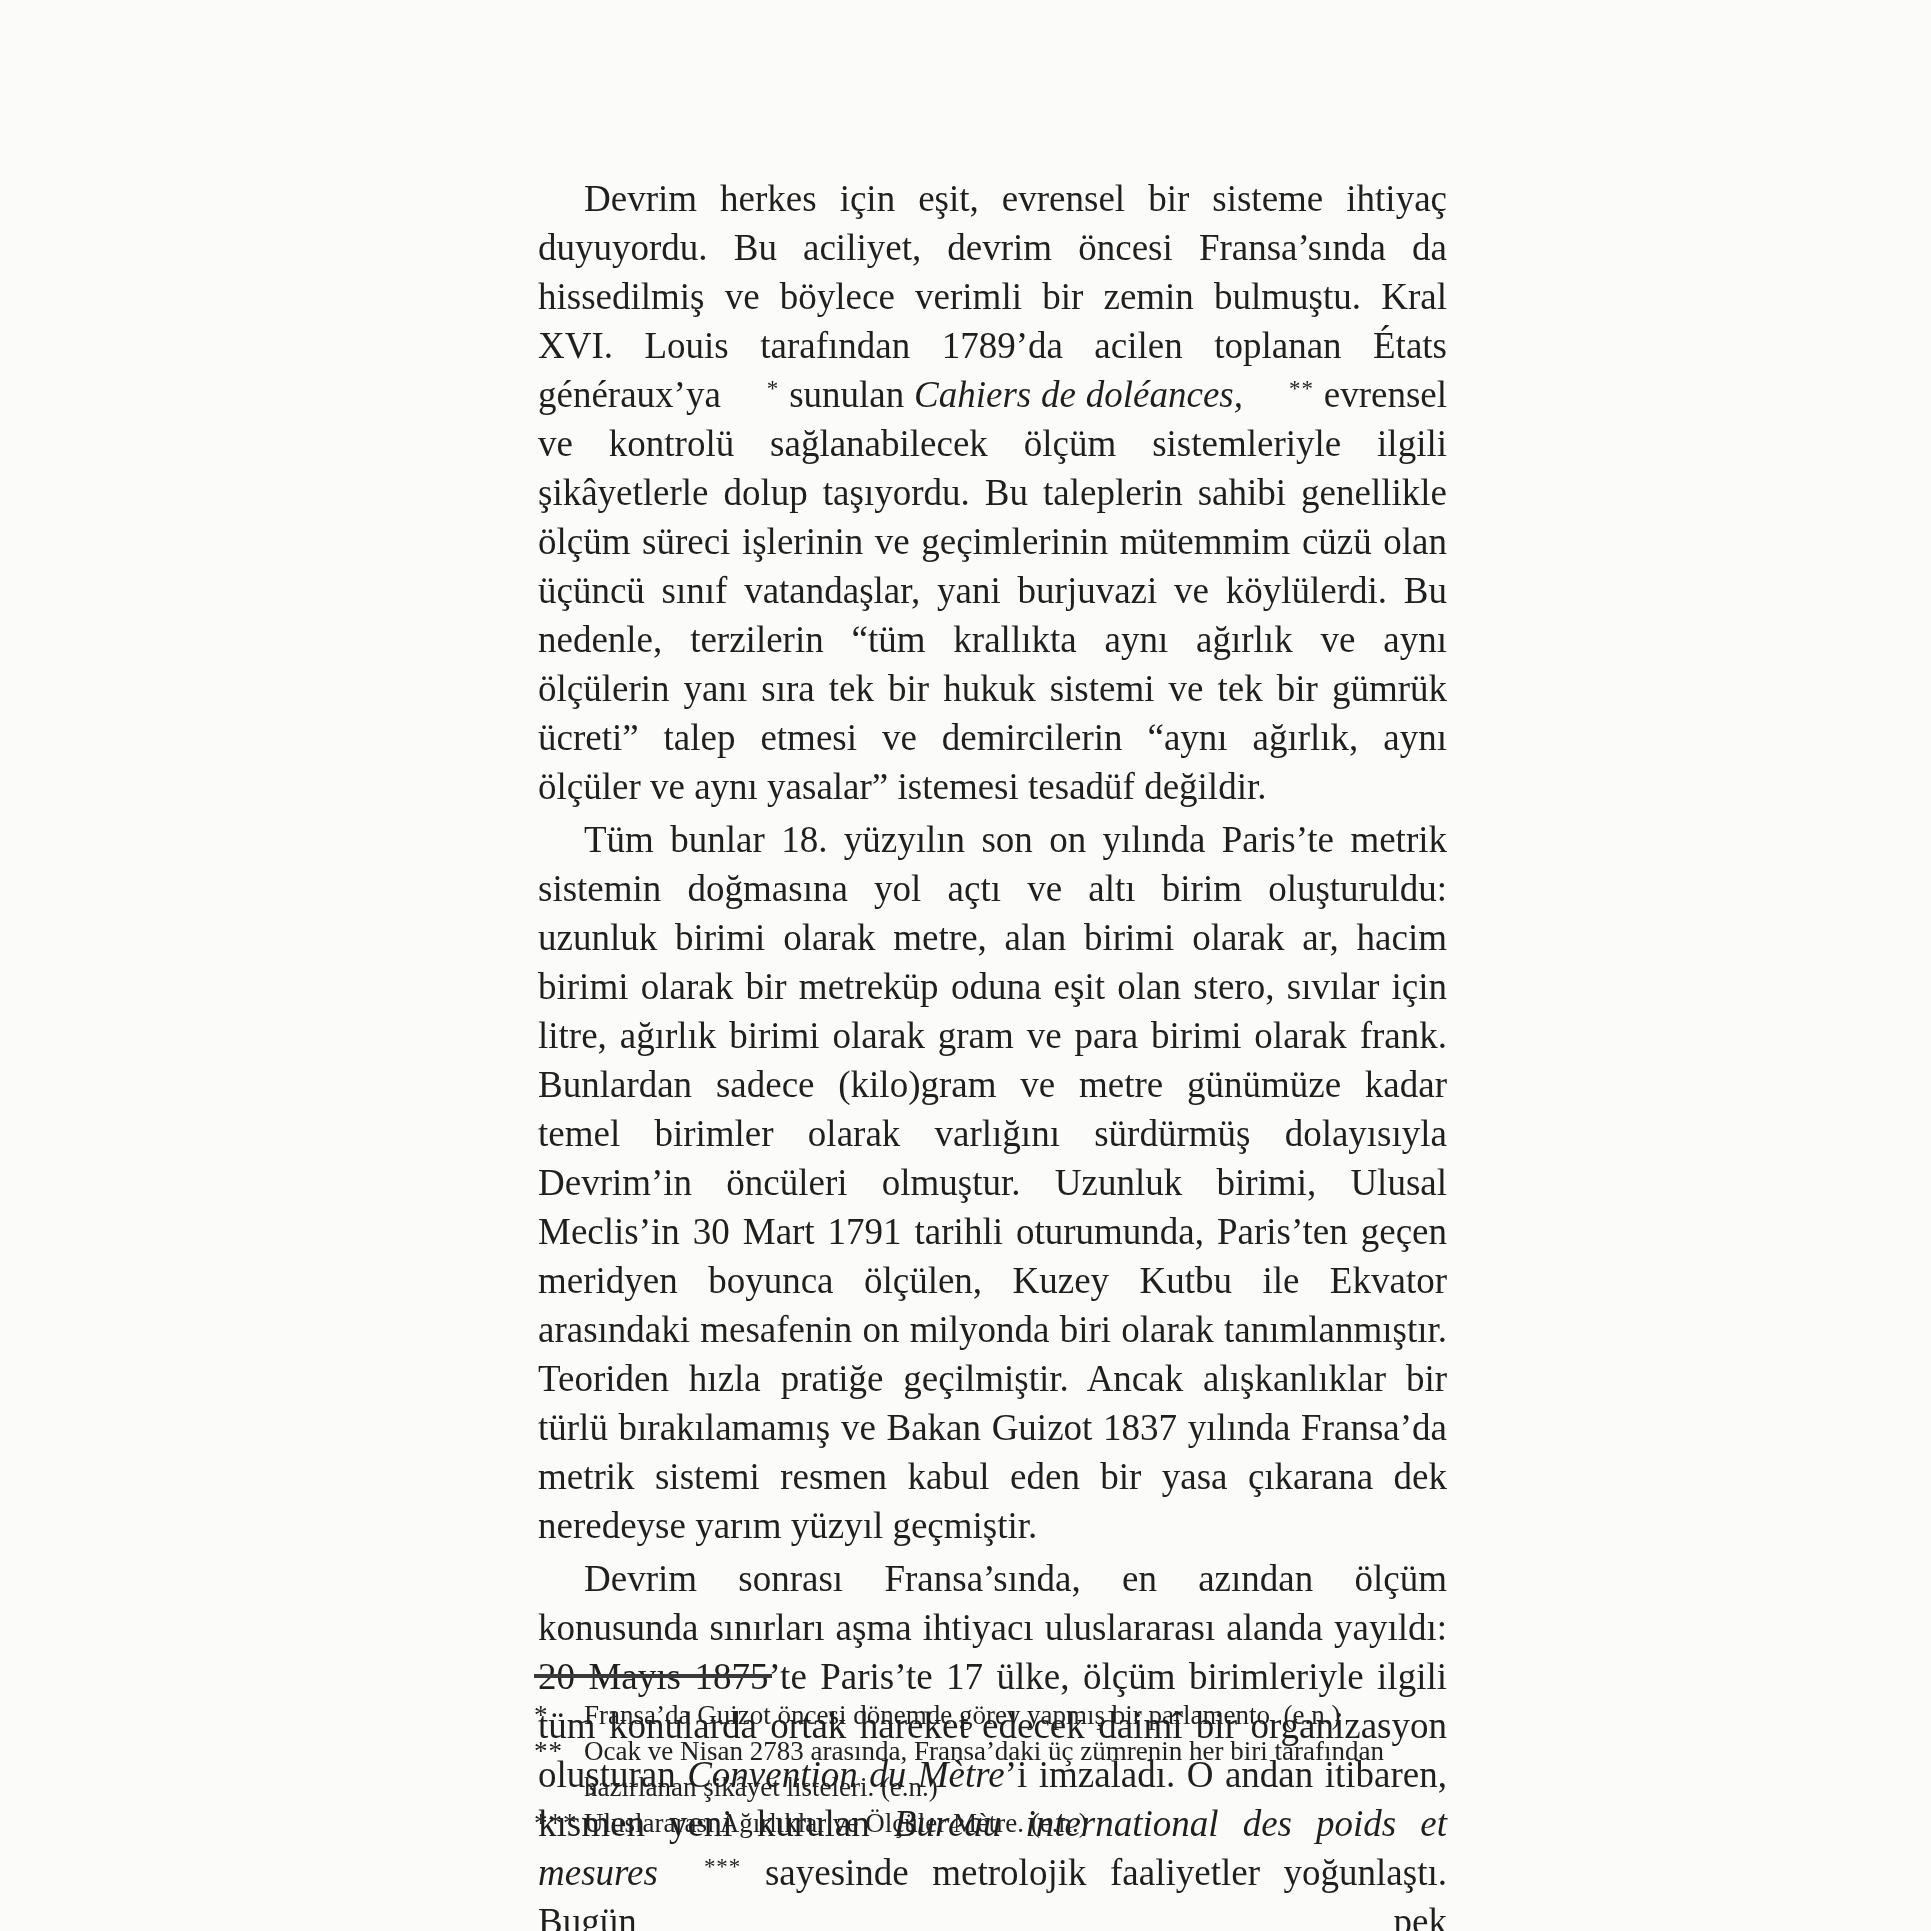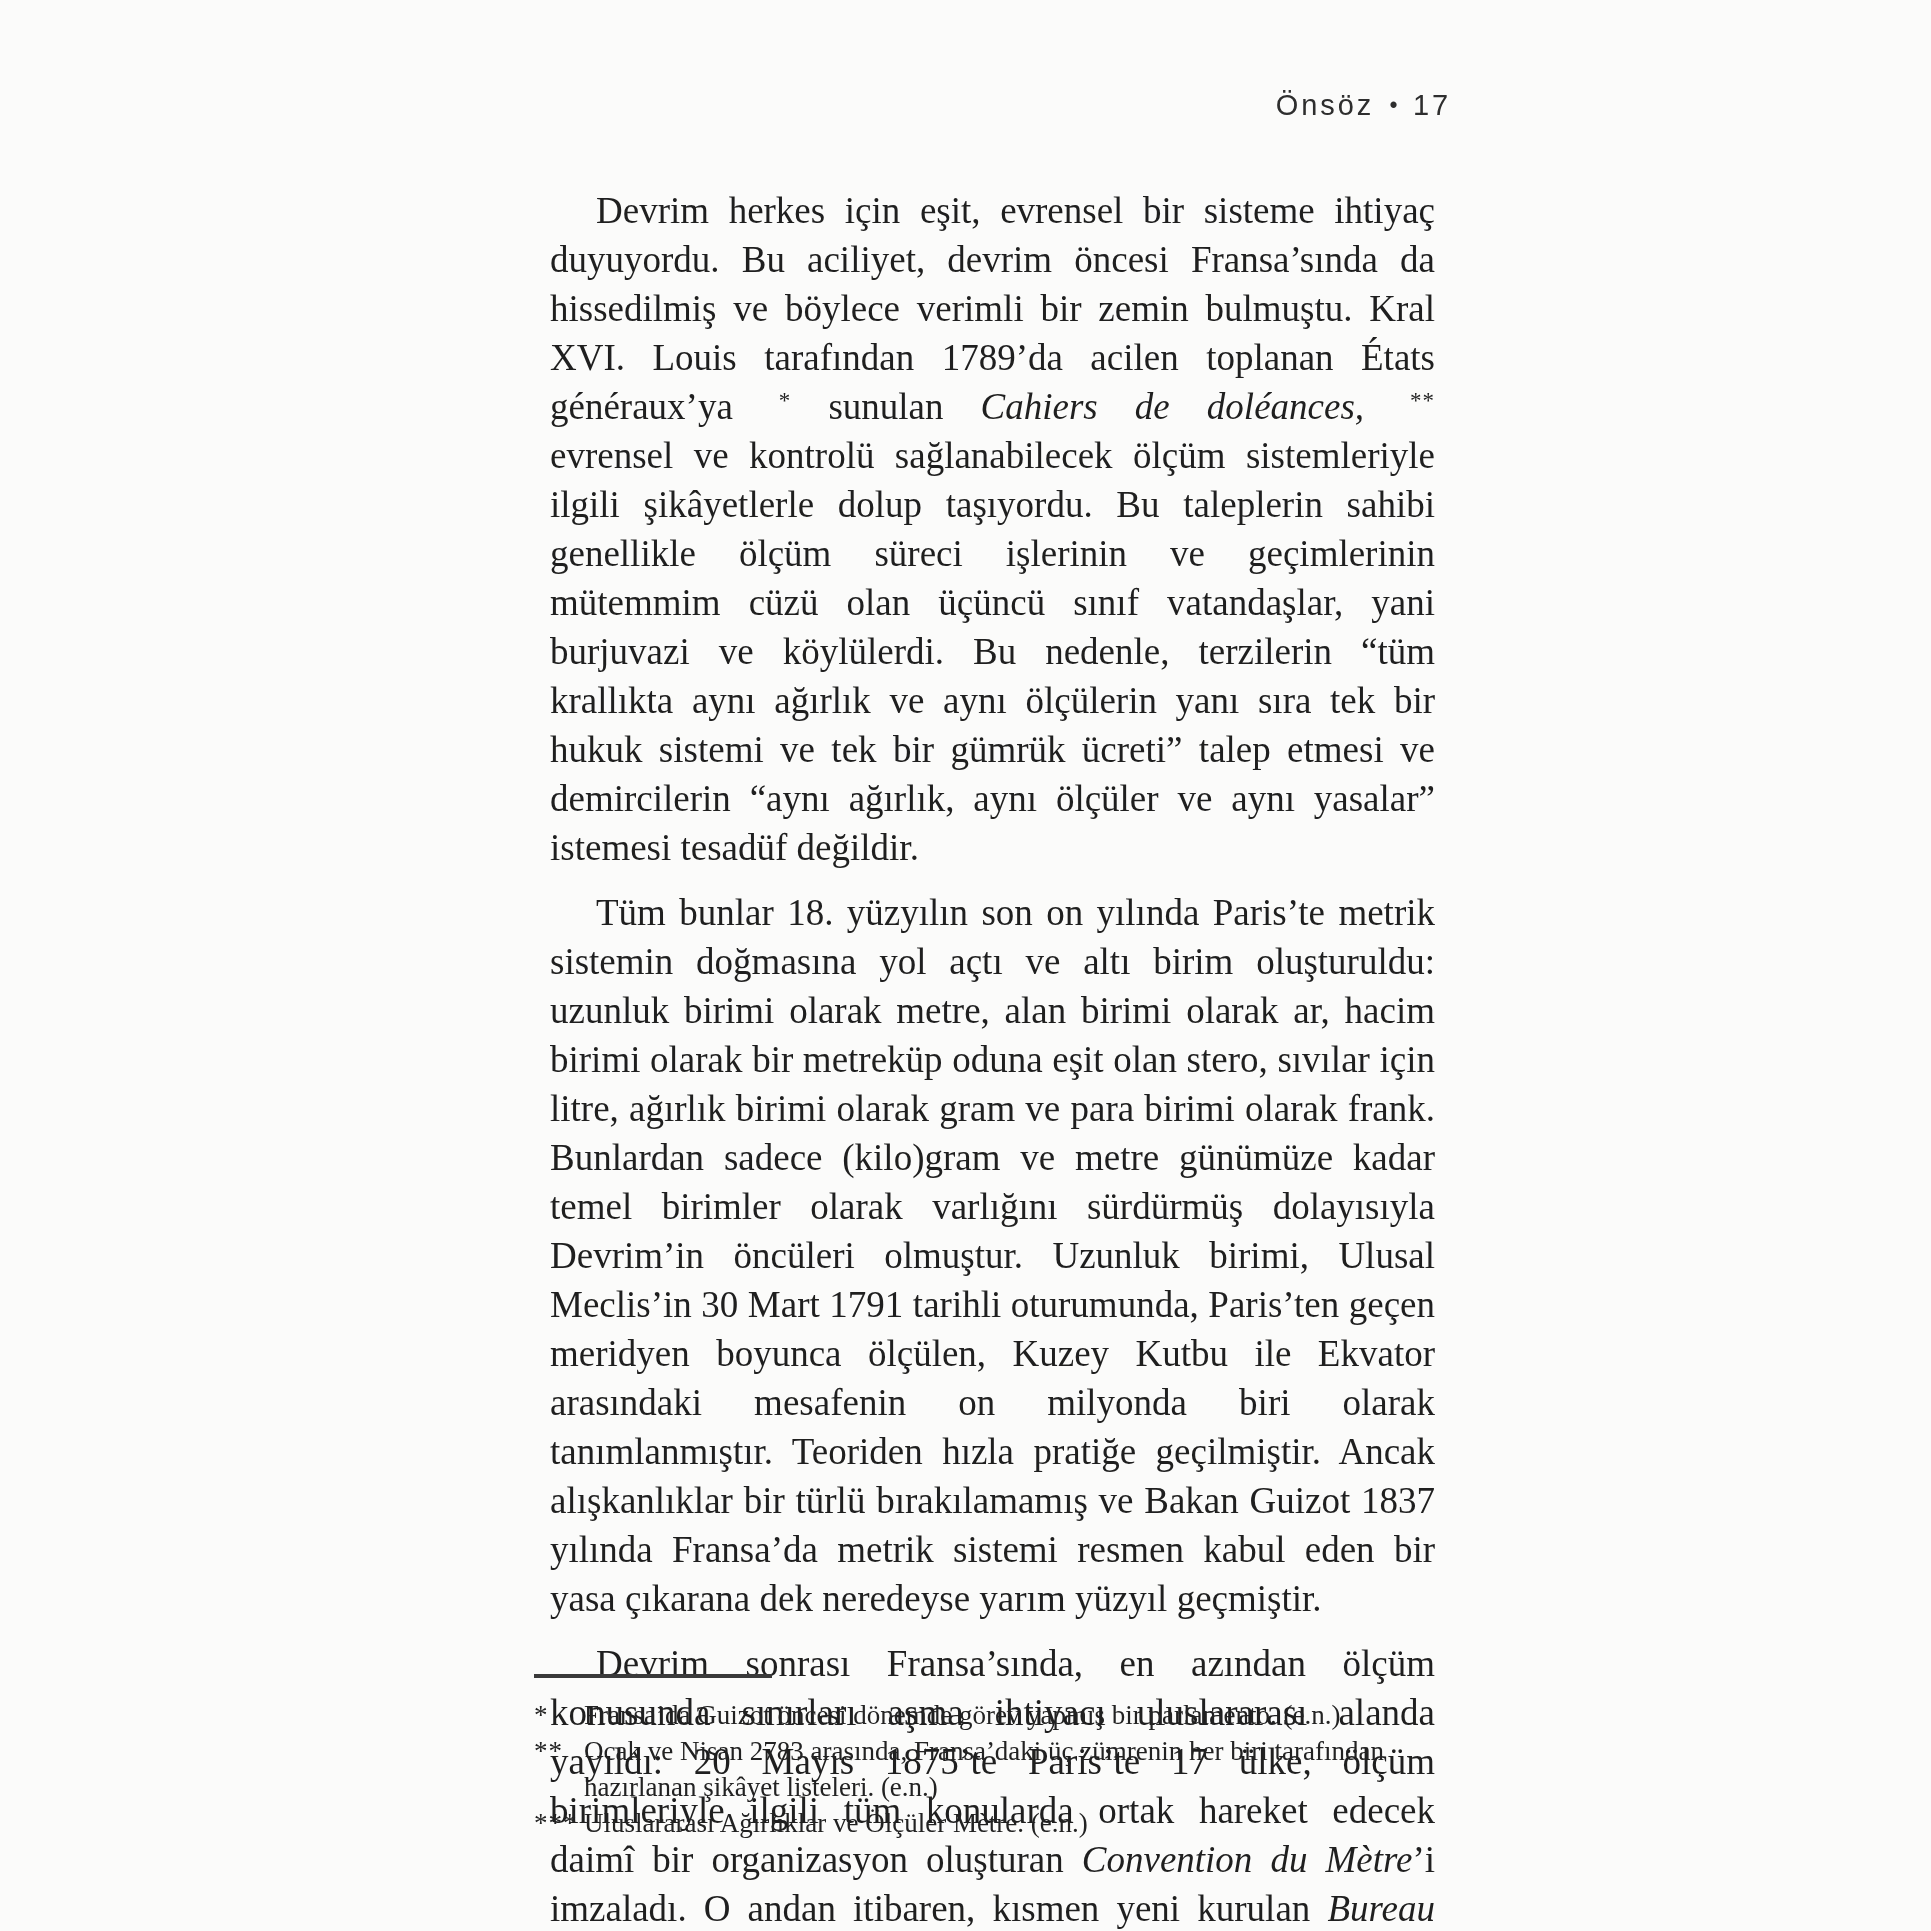--- a/index.html
+++ b/index.html
@@ -44,21 +44,21 @@
     position: absolute;
     left: 534px;
     top: 170px;
     width: 917px;
     font-size: 37px;
     line-height: 49px;
     text-align: justify;
     color: #1f1f1f;
   }
   .text-block p {
-    margin: 16px;
+    margin: 4px;
     text-indent: 46px;
   }
   .text-block p.continues {
     text-align-last: justify;
   }
   .it {
     font-style: italic;
   }
   .fn-ref {
     display: inline-block;
@@ -96,23 +96,20 @@
   }
   .footnote .fn-text {
     flex: 1 1 auto;
   }
 </style>
 </head>
 <body>
 
 <div class="page">
 
-  <div class="running-head">
-    <span>Önsöz</span><span class="sep">•</span><span>17</span>
-  </div>
 
   <div class="text-block">
 
     <p><span>Devrim herkes için eşit, evrensel bir sisteme ihtiyaç duyuyordu. Bu aciliyet, devrim öncesi Fransa’sında da hissedilmiş ve böylece verimli bir zemin bulmuştu. Kral XVI. Louis tarafından 1789’da acilen toplanan États généraux’ya</span><span class="fn-ref">*</span><span> sunulan </span><span class="it">Cahiers de doléances,</span><span class="fn-ref">**</span><span> evrensel ve kontrolü sağlanabilecek ölçüm sistemleriyle ilgili şikâyetlerle dolup taşıyordu. Bu taleplerin sahibi genellikle ölçüm süreci işlerinin ve geçimlerinin mütemmim cüzü olan üçüncü sınıf vatandaşlar, yani burjuvazi ve köylülerdi. Bu nedenle, terzilerin “tüm krallıkta aynı ağırlık ve aynı ölçülerin yanı sıra tek bir hukuk sistemi ve tek bir gümrük ücreti” talep etmesi ve demircilerin “aynı ağırlık, aynı ölçüler ve aynı yasalar” istemesi tesadüf değildir.</span></p>
 
     <p><span>Tüm bunlar 18. yüzyılın son on yılında Paris’te metrik sistemin doğmasına yol açtı ve altı birim oluşturuldu: uzunluk birimi olarak metre, alan birimi olarak ar, hacim birimi olarak bir metreküp oduna eşit olan stero, sıvılar için litre, ağırlık birimi olarak gram ve para birimi olarak frank. Bunlardan sadece (kilo)gram ve metre günümüze kadar temel birimler olarak varlığını sürdürmüş dolayısıyla Devrim’in öncüleri olmuştur. Uzunluk birimi, Ulusal Meclis’in 30 Mart 1791 tarihli oturumunda, Paris’ten geçen meridyen boyunca ölçülen, Kuzey Kutbu ile Ekvator arasındaki mesafenin on milyonda biri olarak tanımlanmıştır. Teoriden hızla pratiğe geçilmiştir. Ancak alışkanlıklar bir türlü bırakılamamış ve Bakan Guizot 1837 yılında Fransa’da metrik sistemi resmen kabul eden bir yasa çıkarana dek neredeyse yarım yüzyıl geçmiştir.</span></p>
 
     <p class="continues"><span>Devrim sonrası Fransa’sında, en azından ölçüm konusunda sınırları aşma ihtiyacı uluslararası alanda yayıldı: 20 Mayıs 1875’te Paris’te 17 ülke, ölçüm birimleriyle ilgili tüm konularda ortak hareket edecek daimî bir organizasyon oluşturan </span><span class="it">Convention du Mètre</span><span>’i imzaladı. O andan itibaren, kısmen yeni kurulan </span><span class="it">Bureau international des poids et mesures</span><span class="fn-ref">***</span><span> sayesinde metrolojik faaliyetler yoğunlaştı. Bugün pek</span></p>
 
   </div>

